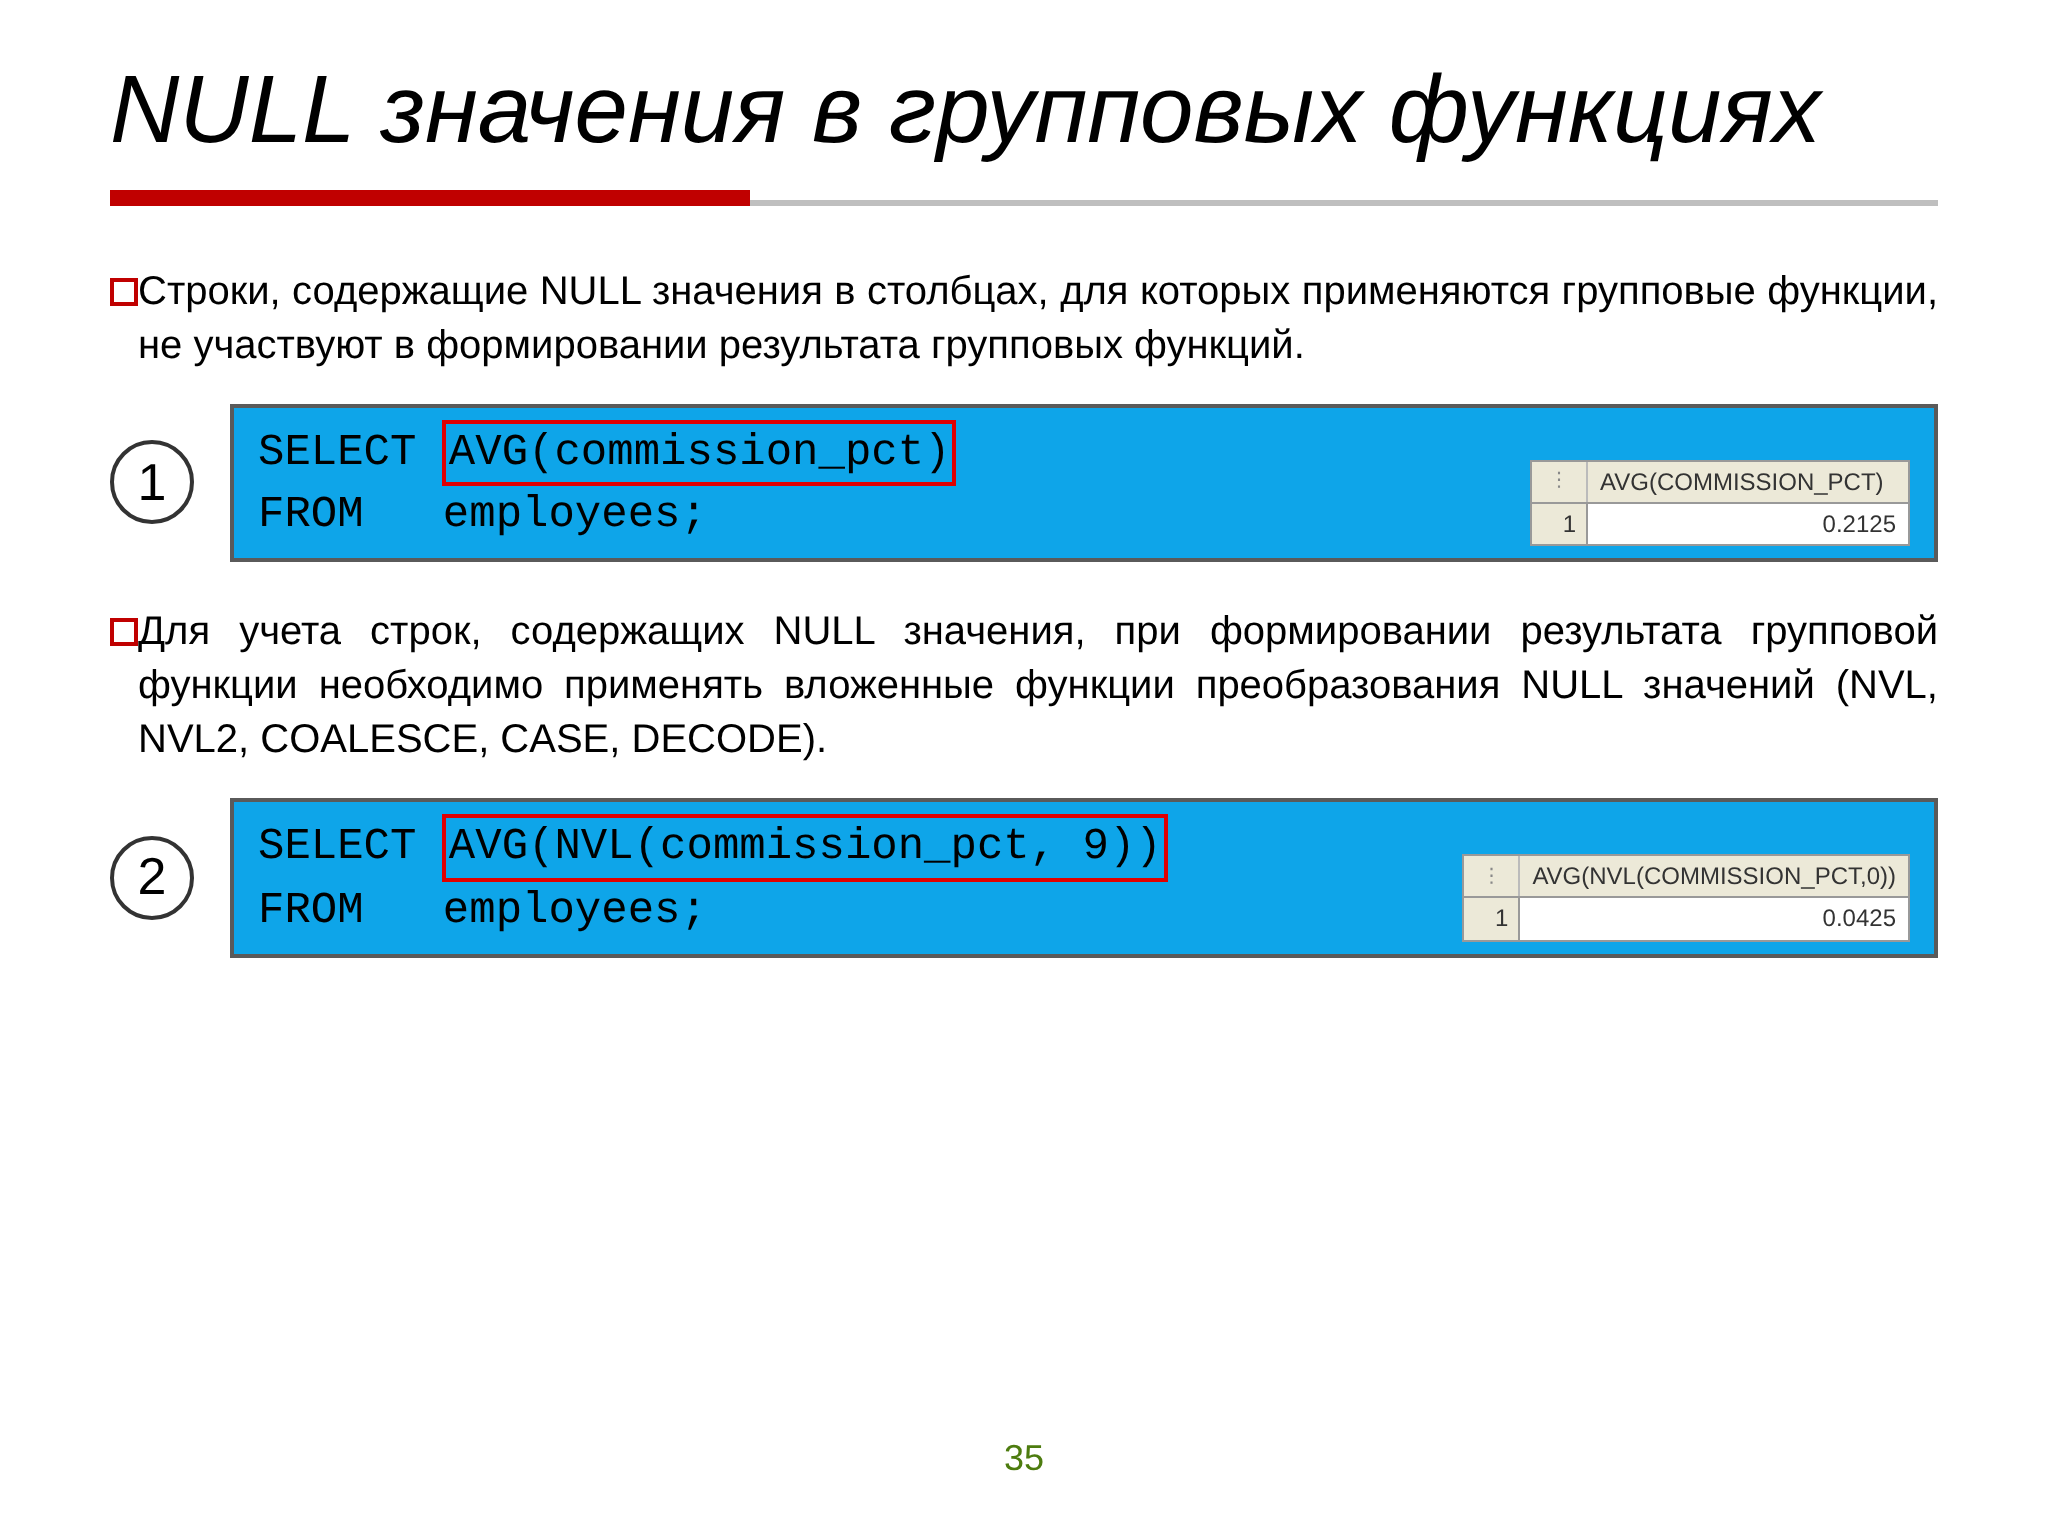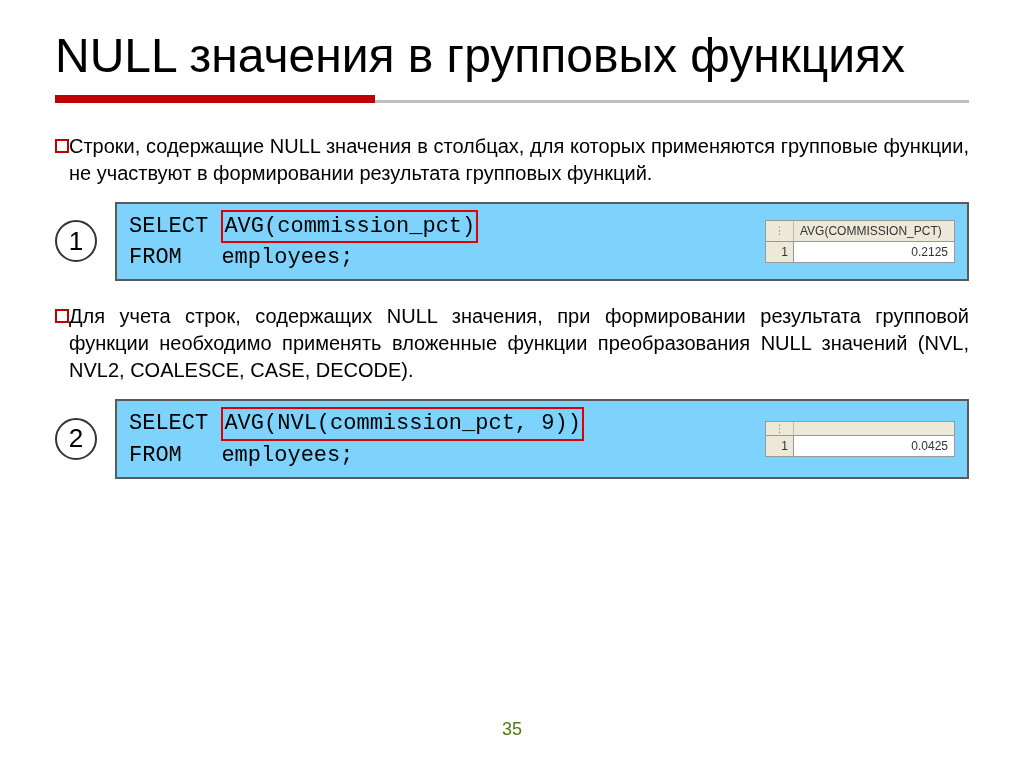--- a/index.html
+++ b/index.html
@@ -7,20 +7,21 @@
     width: 1024px;
     height: 768px;
     background: #ffffff;
     font-family: Verdana, Geneva, sans-serif;
     position: relative;
     padding: 30px 55px 0 55px;
     overflow: hidden;
   }
   .title {
     font-size: 48px;
+    font-style: italic;
     color: #000;
     line-height: 1.1;
     margin-bottom: 12px;
   }
   .title-underline {
     height: 10px;
     position: relative;
     margin-bottom: 28px;
   }
   .title-underline .red {
@@ -60,29 +61,29 @@
     border-radius: 50%;
     display: flex; align-items: center; justify-content: center;
     font-size: 26px;
     color: #000;
     flex-shrink: 0;
     background: #fff;
   }
   .code-box {
     flex: 1;
     border: 2px solid #5a5a5a;
-    background: #7dd3fc;
+    background: #0ea5e9;
     padding: 6px 12px;
     font-family: "Courier New", monospace;
     font-size: 22px;
     color: #000;
     position: relative;
     line-height: 1.35;
     display: flex;
-    align-items: center;
+    align-items: flex-end;
     justify-content: space-between;
     gap: 16px;
   }
   .code-text { white-space: pre; }
   .hl {
     border: 2px solid #e00000;
     padding: 0 1px;
     display: inline-block;
   }
   .result-table {
@@ -174,20 +175,21 @@
 </div>
 
 <div class="example-row">
   <div class="circle-num">2</div>
   <div class="code-box">
     <div class="code-text"><span>SELECT </span><span class="hl">AVG(NVL(commission_pct, 9))</span><span>
 FROM   employees;</span></div>
     <div class="result-table">
       <div class="hdr">
         <div class="corner">⋮</div>
+        <div class="colname">AVG(NVL(COMMISSION_PCT,0))</div>
       </div>
       <div class="row">
         <div class="idx">1</div>
         <div class="val">0.0425</div>
       </div>
     </div>
   </div>
 </div>
 
 <div class="page-num">35</div>

